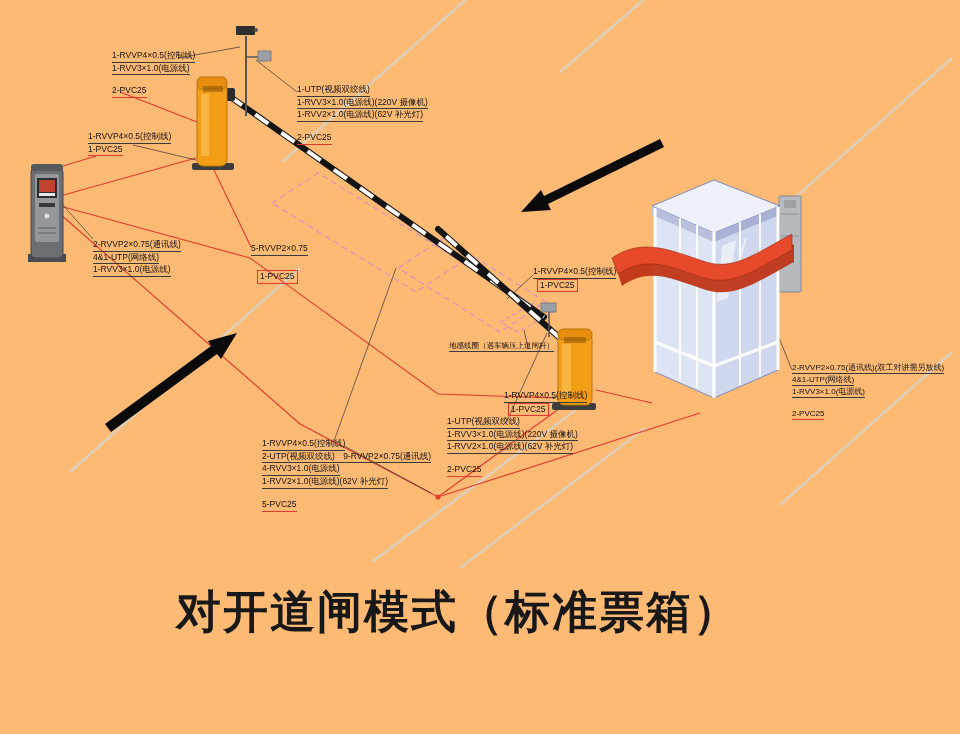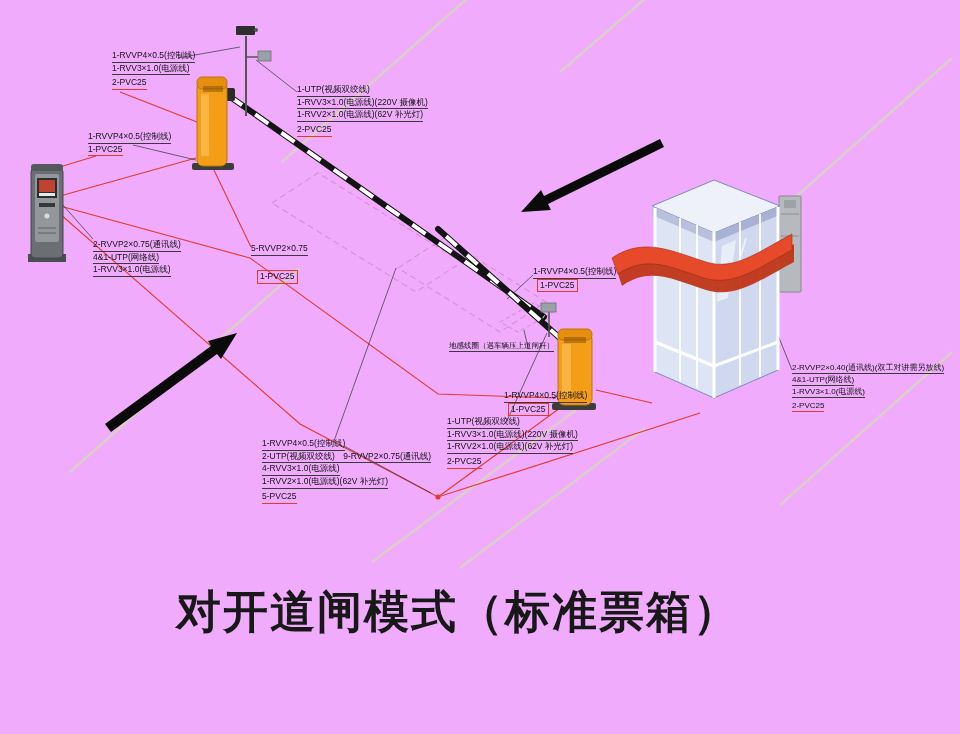--- a/index.html
+++ b/index.html
@@ -1,17 +1,17 @@
 <!DOCTYPE html>
 <html style="--wire-red: #e23b2e; --barrier-orange: #f49d17; --arm-black: #141414; --road-line: #d9d2c2; --island-dash: #d08ad0; --booth-wall: #dde4f4; --booth-wall-dark: #cfd8ef; --booth-frame: #7e88c0; --awning-red: #e64a2b; --awning-shadow: #bf3517; --arrow-black: #0a0a0a; --leader: #333333; --metal-gray: #9aa0a6; --machine-gray: #6b6f74;"><head>
 <meta charset="utf-8">
 <style>
   *{box-sizing:border-box}
   html,body{margin:0;padding:0;background:#e8e8e8}
-  .stage{position:relative;width:960px;height:734px;background:#f0abfc;overflow:hidden;
+  .stage{position:relative;width:960px;height:734px;background:#fdba74;overflow:hidden;
          font-family:"Liberation Sans",sans-serif}
   .stage svg{position:absolute;left:0;top:0}
 
   
   .road{stroke:var(--road-line,#d9d2c2);stroke-width:2.6;fill:none;opacity:.85}
   .island{stroke:var(--island-dash,#d08ad0);stroke-width:1.1;fill:none;stroke-dasharray:6 4;opacity:.8}
   .wire{stroke:var(--wire-red,#e23b2e);stroke-width:1.1;fill:none}
   .leader{stroke:var(--leader,#333);stroke-width:.7;fill:none}
   .armB{stroke:var(--arm-black,#141414);stroke-width:6;fill:none;stroke-linecap:round}
   .armW{stroke:#fff;stroke-width:4;fill:none;stroke-dasharray:16 16}
@@ -38,21 +38,21 @@
   .pole-thin{stroke:#555;stroke-width:1.5;fill:none}
   .dark{fill:#2e2e2e}
 
   
   .lbl{position:absolute;font-size:8.5px;line-height:1.38;color:#131313;white-space:nowrap}
   .lbl.k{font-size:8px}
   .lbl.small{font-size:7.5px}
   .lbl .u{border-bottom:.8px solid #3a3a3a;width:max-content}
   .lbl .r{border-bottom:1px solid var(--wire-red,#e23b2e);width:max-content}
   .lbl .rbox{border:1px solid var(--wire-red,#e23b2e);width:max-content;padding:0 2px;margin-left:4px}
-  .lbl .gap{margin-top:2px}
+  .lbl .gap{margin-top:10px}
 
   .title{position:absolute;left:0;top:582px;width:100%;text-align:center;font-size:45px;
          font-weight:600;letter-spacing:2px;color:#181818;transform:translateX(-22px)}
 </style>
 </head>
 <body>
 
 <div class="stage">
 
   <svg width="960" height="734" viewBox="0 0 960 734">
@@ -248,20 +248,20 @@
 
   <div class="lbl" style="left:262px;top:438px">
     <div class="u">1-RVVP4×0.5(控制线)</div>
     <div class="u">2-UTP(视频双绞线)　9-RVVP2×0.75(通讯线)</div>
     <div class="u">4-RVV3×1.0(电源线)</div>
     <div class="u">1-RVV2×1.0(电源线)(62V 补光灯)</div>
     <div class="r gap">5-PVC25</div>
   </div>
 
   <div class="lbl k" style="left:792px;top:362px">
-    <div class="u">2-RVVP2×0.40(通讯线)(双工对讲需另放线)</div>
+    <div class="u">2-RVVP2×0.75(通讯线)(双工对讲需另放线)</div>
     <div class="u">4&amp;1-UTP(网络线)</div>
     <div class="u">1-RVV3×1.0(电源线)</div>
     <div class="r gap">2-PVC25</div>
   </div>
 
   <div class="title">对开道闸模式（标准票箱）</div>
 </div>
 
 </body></html>

